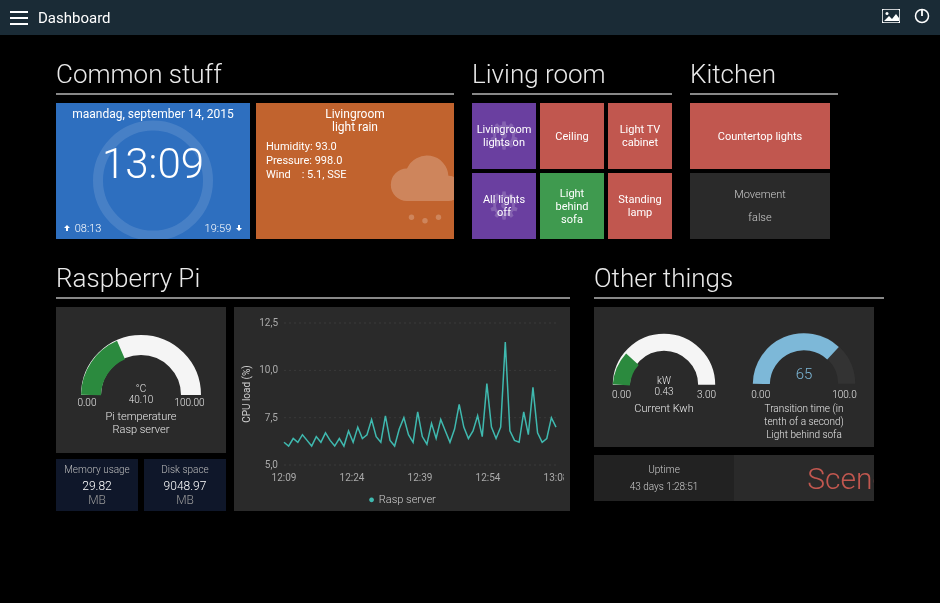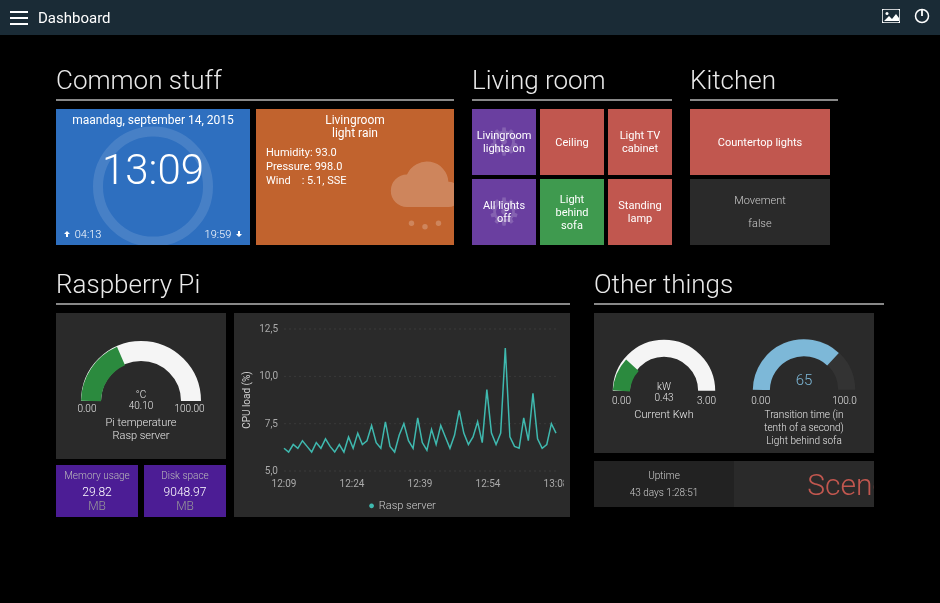--- a/index.html
+++ b/index.html
@@ -23,21 +23,21 @@
   }
   .topbar-left { display: flex; align-items: center; gap: 10px; }
   .hamburger { width: 18px; height: 14px; display: flex; flex-direction: column; justify-content: space-between; cursor: pointer;}
   .hamburger span { height: 2px; background: #fff; }
   .topbar-title { font-size: 15px; font-weight: 400; color: #fff;}
   .topbar-right { display: flex; align-items: center; gap: 14px; }
   .topicon { color: #fff; cursor: pointer; }
 
   
   .board {
-    padding: 30px 56px 20px 56px;
+    padding: 24px 56px 20px 56px;
   }
   .row1 { display: flex; gap: 18px; }
   .section { }
   .sec-title {
     font-size: 26px;
     font-weight: 300;
     color: #eaeaea;
     text-align: left;
   }
   .sec-underline { height: 2px; background: #888; margin: 4px 0 8px 0; }
@@ -105,21 +105,21 @@
   .gauge-card {
     width:170px; height:146px; background:#2a2a2a;
     display:flex; flex-direction:column; align-items:center; justify-content:flex-start;
     padding-top:8px; position:relative;
   }
   .gauge-lbls { display:flex; gap:78px; font-size:10px; margin-top:-8px;}
   .gauge-cap { font-size:11px; text-align:center; margin-top:2px; line-height:13px;}
 
   .mini-cards { display:flex; gap:6px; margin-top:6px;}
   .mini {
-    width:82px; height:52px; background:#4c1d95; font-size:10px;
+    width:82px; height:52px; background:#0f172a; font-size:10px;
     display:flex; flex-direction:column; align-items:center; justify-content:center;
     color:#bbb;
   }
   .mini .mval { font-size:12px; color:#fff; margin-top:4px;text-align:right;}
   .mini .munit { font-size:12px; color:#999;}
 
   
   .chart-card {
     width:336px; height:204px; background:#2a2a2a;
     padding:8px 6px 4px 6px;
@@ -191,21 +191,21 @@
       <div style="display:flex; gap:6px;">
         <div class="tile-clock">
           <div class="power-ring"></div>
           <div class="clock-date">maandag, september 14, 2015</div>
           <div class="clock-time">13:09</div>
           <div class="clock-sun">
             <span>
               <svg width="10" height="10" viewBox="0 0 10 10" style="vertical-align:-1px">
                   <path d="M5 8 L2 5 L4 5 L4 2 L6 2 L6 5 L8 5 Z" fill="#fff" transform="rotate(180 5 5)"></path>
                 </svg>
-              <span>04:13</span>
+              <span>08:13</span>
             </span>
             <span>
               <span>19:59</span>
               <svg width="10" height="10" viewBox="0 0 10 10" style="vertical-align:-1px">
                   <path d="M5 8 L2 5 L4 5 L4 2 L6 2 L6 5 L8 5 Z" fill="#fff"></path>
                 </svg>
             </span>
           </div>
         </div>
         <div class="tile-weather">

